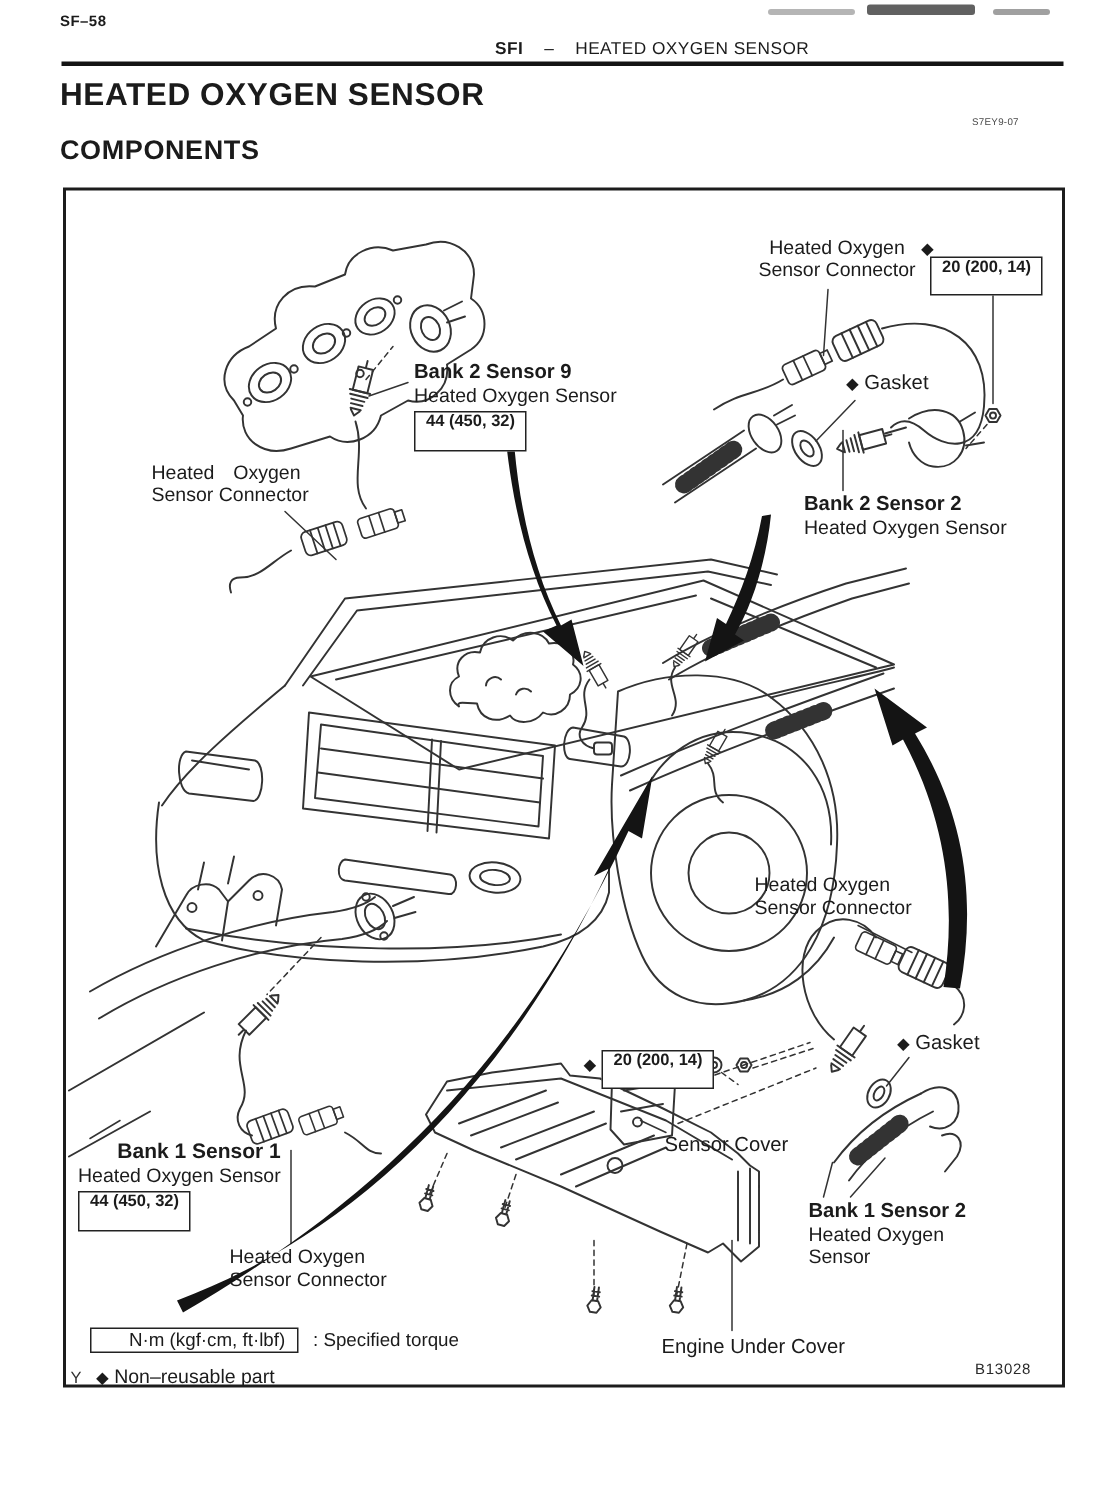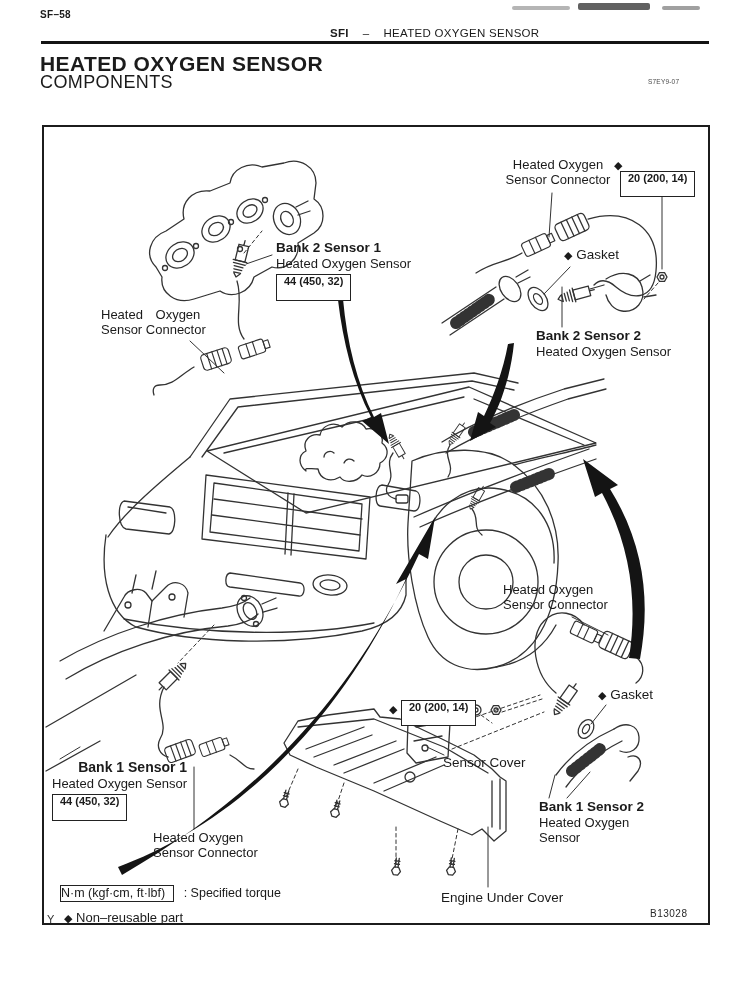--- a/index.html
+++ b/index.html
@@ -7,37 +7,37 @@
        font-family:"Liberation Sans","DejaVu Sans",sans-serif;color:#1b1b1b;
        -webkit-font-smoothing:antialiased;}
   .abs{position:absolute;}
   
   .pagenum{left:40px;top:9px;font-size:10px;font-weight:bold;letter-spacing:.3px;}
   .running{left:330px;top:27px;font-size:11.5px;letter-spacing:.3px;white-space:nowrap;}
   .running b{font-weight:bold;margin-right:14px;text-align:right;}
   .running .sep{margin-right:14px;}
   .rule{left:41px;top:41px;width:668px;height:2.5px;background:#141414;}
   .title{left:40px;top:52px;font-size:21px;font-weight:bold;letter-spacing:.4px;}
-  .subtitle{left:40px;top:72px;font-size:18px;font-weight:normal;letter-spacing:.4px;}
+  .subtitle{left:40px;top:90px;font-size:18px;font-weight:bold;letter-spacing:.4px;}
   .figcode{left:648px;top:78px;font-size:6.5px;color:#4a4a4a;letter-spacing:.2px;}
   .smudge{background:#2c2c2c;border-radius:2px;opacity:.75;}
   
   .frame{left:42px;top:125px;width:664px;height:796px;border:2px solid #1c1c1c;}
   .frame .abs{position:absolute;}
   svg{position:absolute;left:0;top:0;}
   
   .lbl{font-size:13px;line-height:1.18;white-space:nowrap;}
   .lbl .name{font-weight:bold;font-size:13.5px;}
   .center{text-align:center;}
   .wide{word-spacing:9px;}
   .tq{display:inline-block;border:1.6px solid #222;padding:0px 7px 12px 7px;
       font-weight:bold;font-size:11px;white-space:nowrap;background:#fff;}
   .dia{font-size:11px;}
   .legend-row{font-size:12.5px;white-space:nowrap;}
-  .legend-box{display:inline-block;border:1.6px solid #222;padding:0 8px 1px 0;
+  .legend-box{display:inline-block;border:1.6px solid #222;padding:0 8px 1px 25px;
       font-size:12.5px;background:#fff;}
   .figid{font-size:10px;letter-spacing:.5px;color:#2a2a2a;}
   .ymark{font-size:11px;color:#333;}
 </style>
 </head>
 <body>
 
 <div class="abs smudge" style="left:512px;top:6px;width:58px;height:4px;opacity:.35;"></div>
 <div class="abs smudge" style="left:578px;top:3px;width:72px;height:7px;"></div>
 <div class="abs smudge" style="left:662px;top:6px;width:38px;height:4px;opacity:.45;"></div>
@@ -260,21 +260,21 @@
   </svg>
 
   <div class="abs lbl center" style="left:458px;top:30px;width:112px;">
     <div>Heated Oxygen</div>
     <div>Sensor Connector</div>
   </div>
   <div class="abs dia" style="left:570px;top:32px;">◆</div>
   <div class="abs tq" style="left:576px;top:44px;">20 (200, 14)</div>
 
   <div class="abs lbl" style="left:232px;top:113px;">
-    <div class="name">Bank 2 Sensor 1</div>
+    <div class="name">Bank 2 Sensor 9</div>
     <div>Heated Oxygen Sensor</div>
     <div class="tq" style="margin-top:3px;">44 (450, 32)</div>
   </div>
 
   <div class="abs lbl" style="left:57px;top:180px;">
     <div class="wide">Heated Oxygen</div>
     <div>Sensor Connector</div>
   </div>
 
   <div class="abs lbl" style="left:520px;top:120px;font-size:13.5px;">

